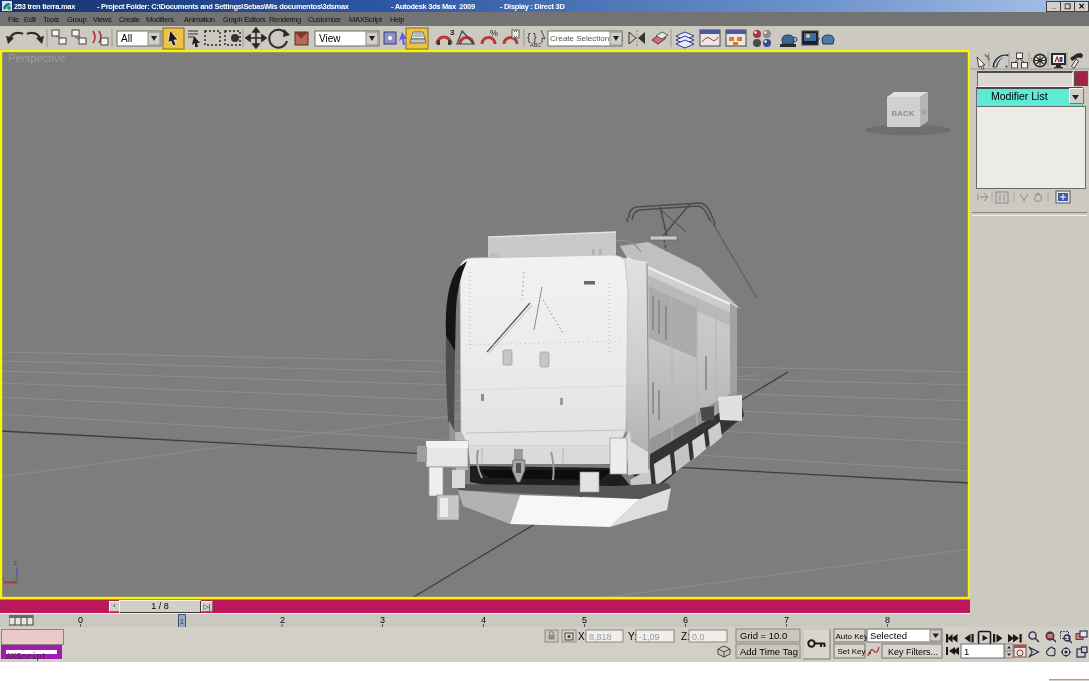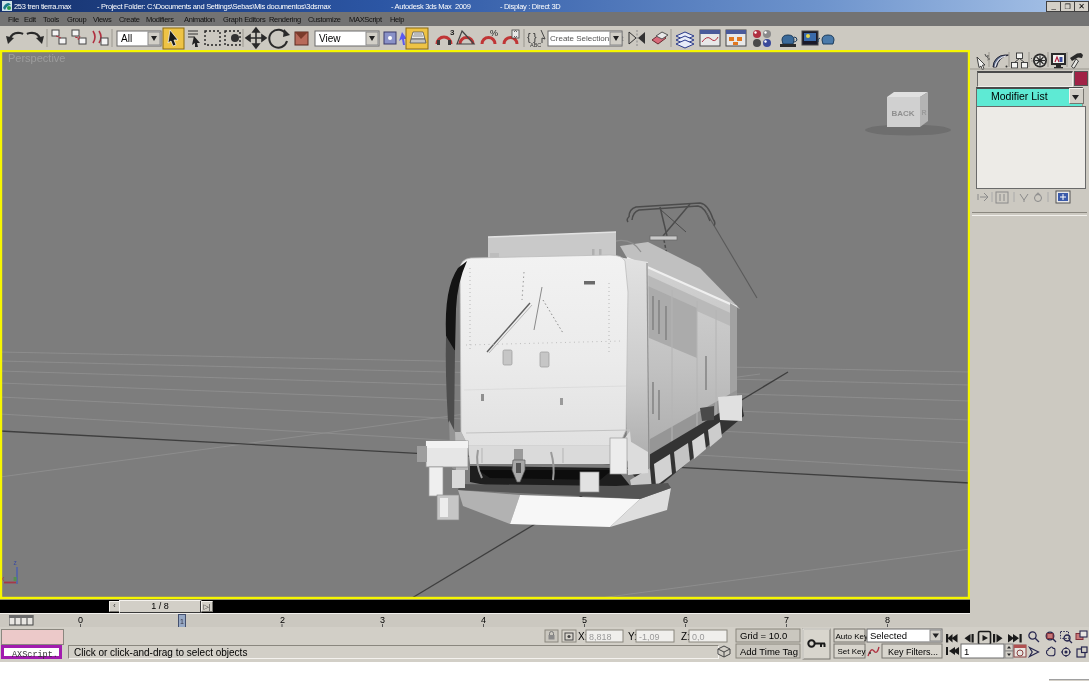--- a/index.html
+++ b/index.html
@@ -1,16 +1,16 @@
 <!DOCTYPE html>
 <html><head><meta charset="utf-8"><style>
 html,body{margin:0;padding:0}
 body{width:1089px;height:681px;position:relative;background:#fff;font-family:"Liberation Sans",sans-serif;overflow:hidden}
 .abs{position:absolute}
-#titlebar{left:0;top:0;width:1089px;height:12px;background:linear-gradient(90deg,#16326e 0%,#2c56a4 35%,#6d93cc 75%,#a9c4e8 100%);color:#fff;font-size:7.5px;font-weight:normal}
+#titlebar{left:0;top:0;width:1089px;height:12px;background:linear-gradient(90deg,#16326e 0%,#2c56a4 35%,#6d93cc 75%,#a9c4e8 100%);color:#fff;font-size:7.5px;font-weight:bold}
 #titlebar span{position:absolute;top:2px;white-space:pre;letter-spacing:-0.3px}
 #menubar{left:0;top:12px;width:1089px;height:14px;background:#737373;font-size:7.5px;color:#111;letter-spacing:-0.3px}
 #menubar span{position:absolute;top:3px}
 #toolbar{left:0;top:26px;width:1089px;height:24px;background:#ccc9c1;border-bottom:4px solid #701a75}
 #cmdpanel{left:970px;top:50px;width:119px;height:577px;background:#ccc9c1}
 #whitestrip{left:0;top:662px;width:1089px;height:19px;background:#ffffff}
 .sunken{border-top:1px solid #8a877f;border-left:1px solid #8a877f;border-bottom:1px solid #f4f2ee;border-right:1px solid #f4f2ee;background:#d2cfc7}
 .raised{border-top:1px solid #f4f2ee;border-left:1px solid #f4f2ee;border-bottom:1px solid #77756f;border-right:1px solid #77756f;background:#d2cfc7}
 </style></head>
 <body>
@@ -437,21 +437,21 @@
   <circle cx="64" cy="9" r="3.5"></circle>
         <path d="M62,6 q2,-4 4,0"></path>
   <line x1="74" y1="3" x2="74" y2="13" stroke="#aaa"></line>
  </g>
  <rect x="82" y="2" width="14" height="12" fill="#e8e8e8" stroke="#555"></rect>
  <rect x="84" y="4" width="10" height="8" fill="#3a5aaa"></rect>
  <path d="M86,8 h6 M89,5 v6" stroke="#fff" fill="none"></path>
 </svg>
 <div class="abs" style="left:2px;top:162px;width:115px;height:2px;border-top:1px solid #8a877f;border-bottom:1px solid #f2f0ec"></div>
 </div>
-<div class="abs" style="left:0;top:600px;width:970px;height:13px;background:#000000">
+<div class="abs" style="left:0;top:600px;width:970px;height:13px;background:#be185d">
  <div class="abs raised" style="left:109px;top:1px;width:9px;height:9px;font-size:7px;text-align:center;line-height:8px;color:#222">‹</div>
  <div class="abs raised" style="left:119px;top:0px;width:80px;height:11px;font-size:9px;text-align:center;line-height:11px;color:#000;border-bottom:2px solid #3a3a3a;border-right:2px solid #3a3a3a">1 / 8</div>
  <div class="abs raised" style="left:201px;top:1px;width:10px;height:9px;font-size:7px;text-align:center;line-height:9px;color:#222">▷|</div>
 </div>
 <div class="abs" style="left:0;top:613px;width:970px;height:14px;background:#cbc8c0;border-top:1px solid #f2f0ec;border-bottom:1px solid #8a877f">
  <svg class="abs" style="left:9px;top:1px" width="26" height="11">
       <rect x="0" y="0" width="24" height="10" fill="#e8e6e2" stroke="#444"></rect>
       <line x1="6" y1="0" x2="6" y2="10" stroke="#444"></line>
       <line x1="12" y1="0" x2="12" y2="10" stroke="#444"></line>
       <line x1="18" y1="0" x2="18" y2="10" stroke="#444"></line>
@@ -478,22 +478,21 @@
           <line x1="685.5" y1="10" x2="685.5" y2="14"></line>
           <line x1="786.5" y1="10" x2="786.5" y2="14"></line>
           <line x1="887.5" y1="10" x2="887.5" y2="14"></line>
         </g>
   </svg>
  </div>
  <div class="abs" style="left:178px;top:0px;width:8px;height:14px;background:#96a8c4;border:1px solid #44506e;box-sizing:border-box;font-size:7px;color:#334;text-align:center;line-height:13px">1</div>
 </div>
 <div class="abs" style="left:0;top:627px;width:1089px;height:35px;background:#d2cfc7;border-bottom:1px solid #9a978f">
  <div class="abs" style="left:1px;top:2px;width:61px;height:14px;background:#ecc9c9;border:1px solid #8a877f"></div>
- <div class="abs" style="left:1px;top:18px;width:61px;height:14px;background:#fff;border:3px solid #a21caf;font-family:'Liberation Mono',monospace;font-size:8.5px;color:#333;line-height:14px;padding-left:8px;box-sizing:border-box">AXScript.</div>
- <div class="abs sunken" style="left:68px;top:18px;width:651px;height:14px;font-size:10px;line-height:13px;padding-left:5px;box-sizing:border-box">Click or click-and-drag to select objects</div>
+ <div class="abs" style="left:1px;top:18px;width:61px;height:14px;background:#fff;border:5px solid #a21caf;font-family:'Liberation Mono',monospace;font-size:8.5px;color:#333;line-height:14px;padding-left:0;box-sizing:border-box">AXScript.</div>
  <svg class="abs" style="left:540px;top:0" width="549" height="35">
 
   <g transform="translate(5,3)">
         <rect x="0" y="0" width="13" height="12" fill="#cac7bf" stroke="#8a877f"></rect>
         <rect x="3.5" y="5" width="6" height="4.5" fill="#8a8a8a"></rect>
         <path d="M4.5,5 v-1.5 a2,2 0 0 1 4,0 V5" fill="none" stroke="#777"></path>
       </g>
   <g transform="translate(22,3)">
         <rect x="0" y="0" width="14" height="12" fill="#d8d5cd" stroke="#f2f0ec #77756f #77756f #f2f0ec"></rect>
         <rect x="0" y="0" width="14" height="12" fill="none" stroke="#8a877f"></rect>

